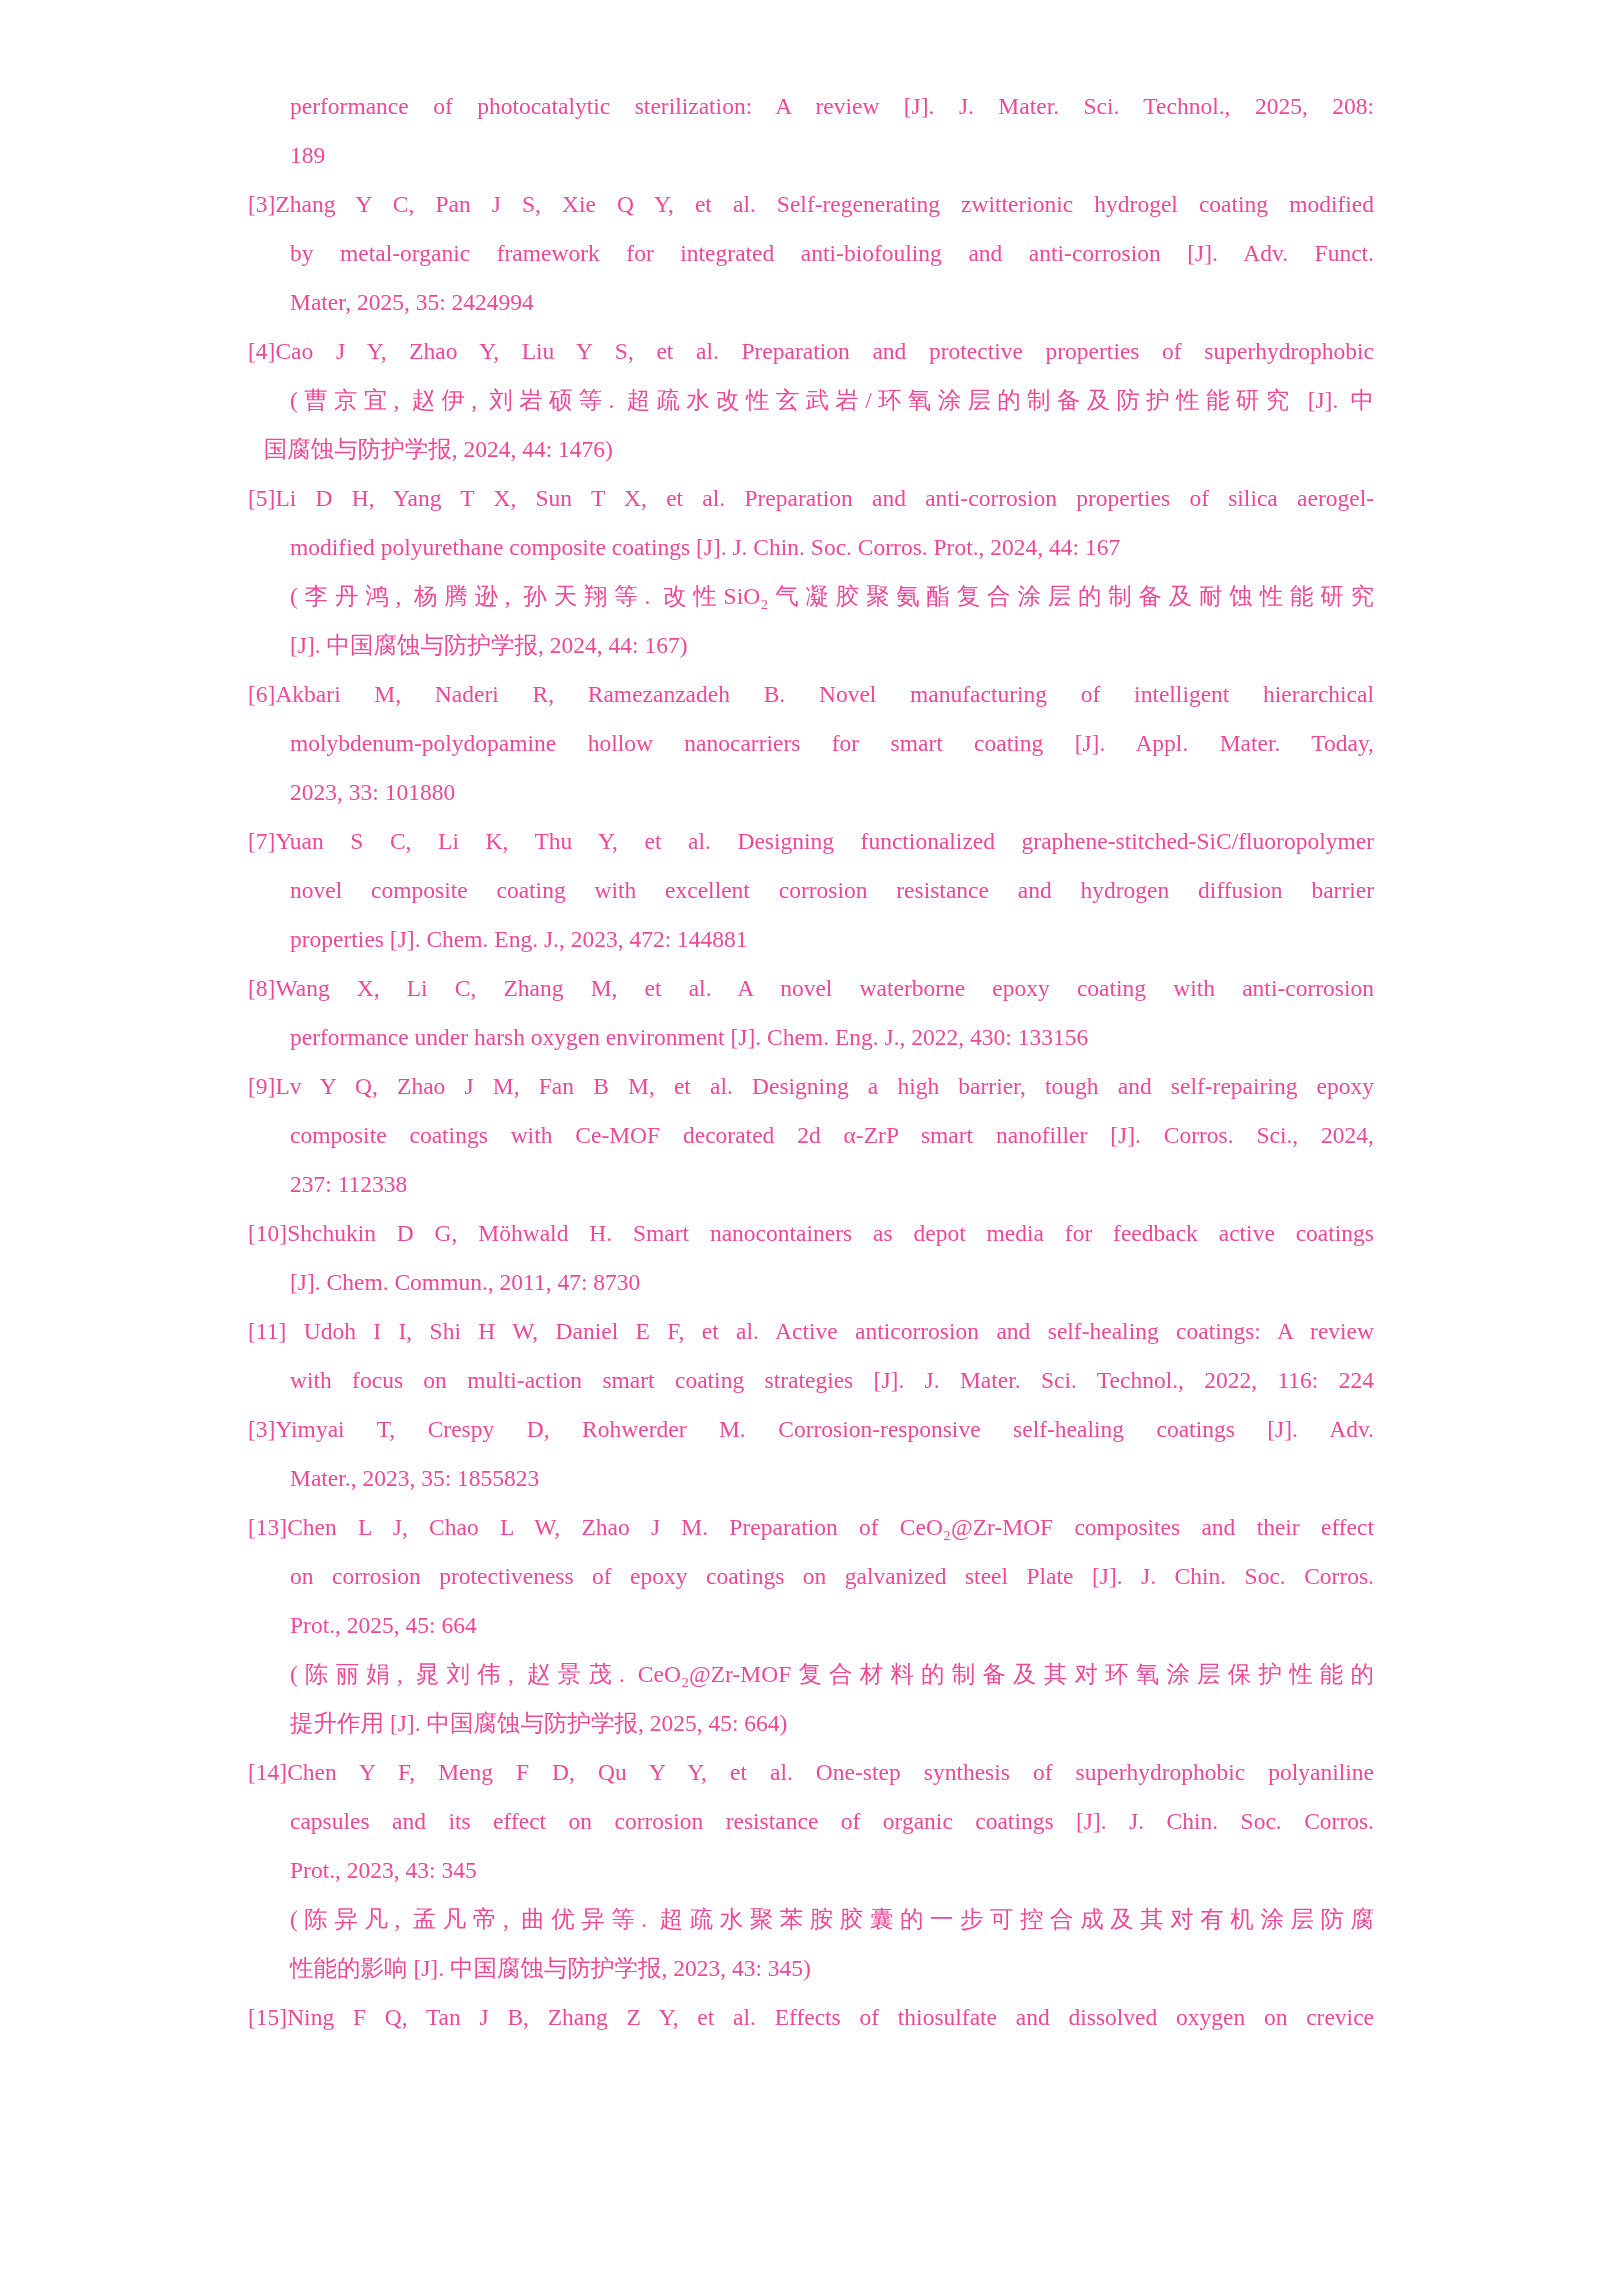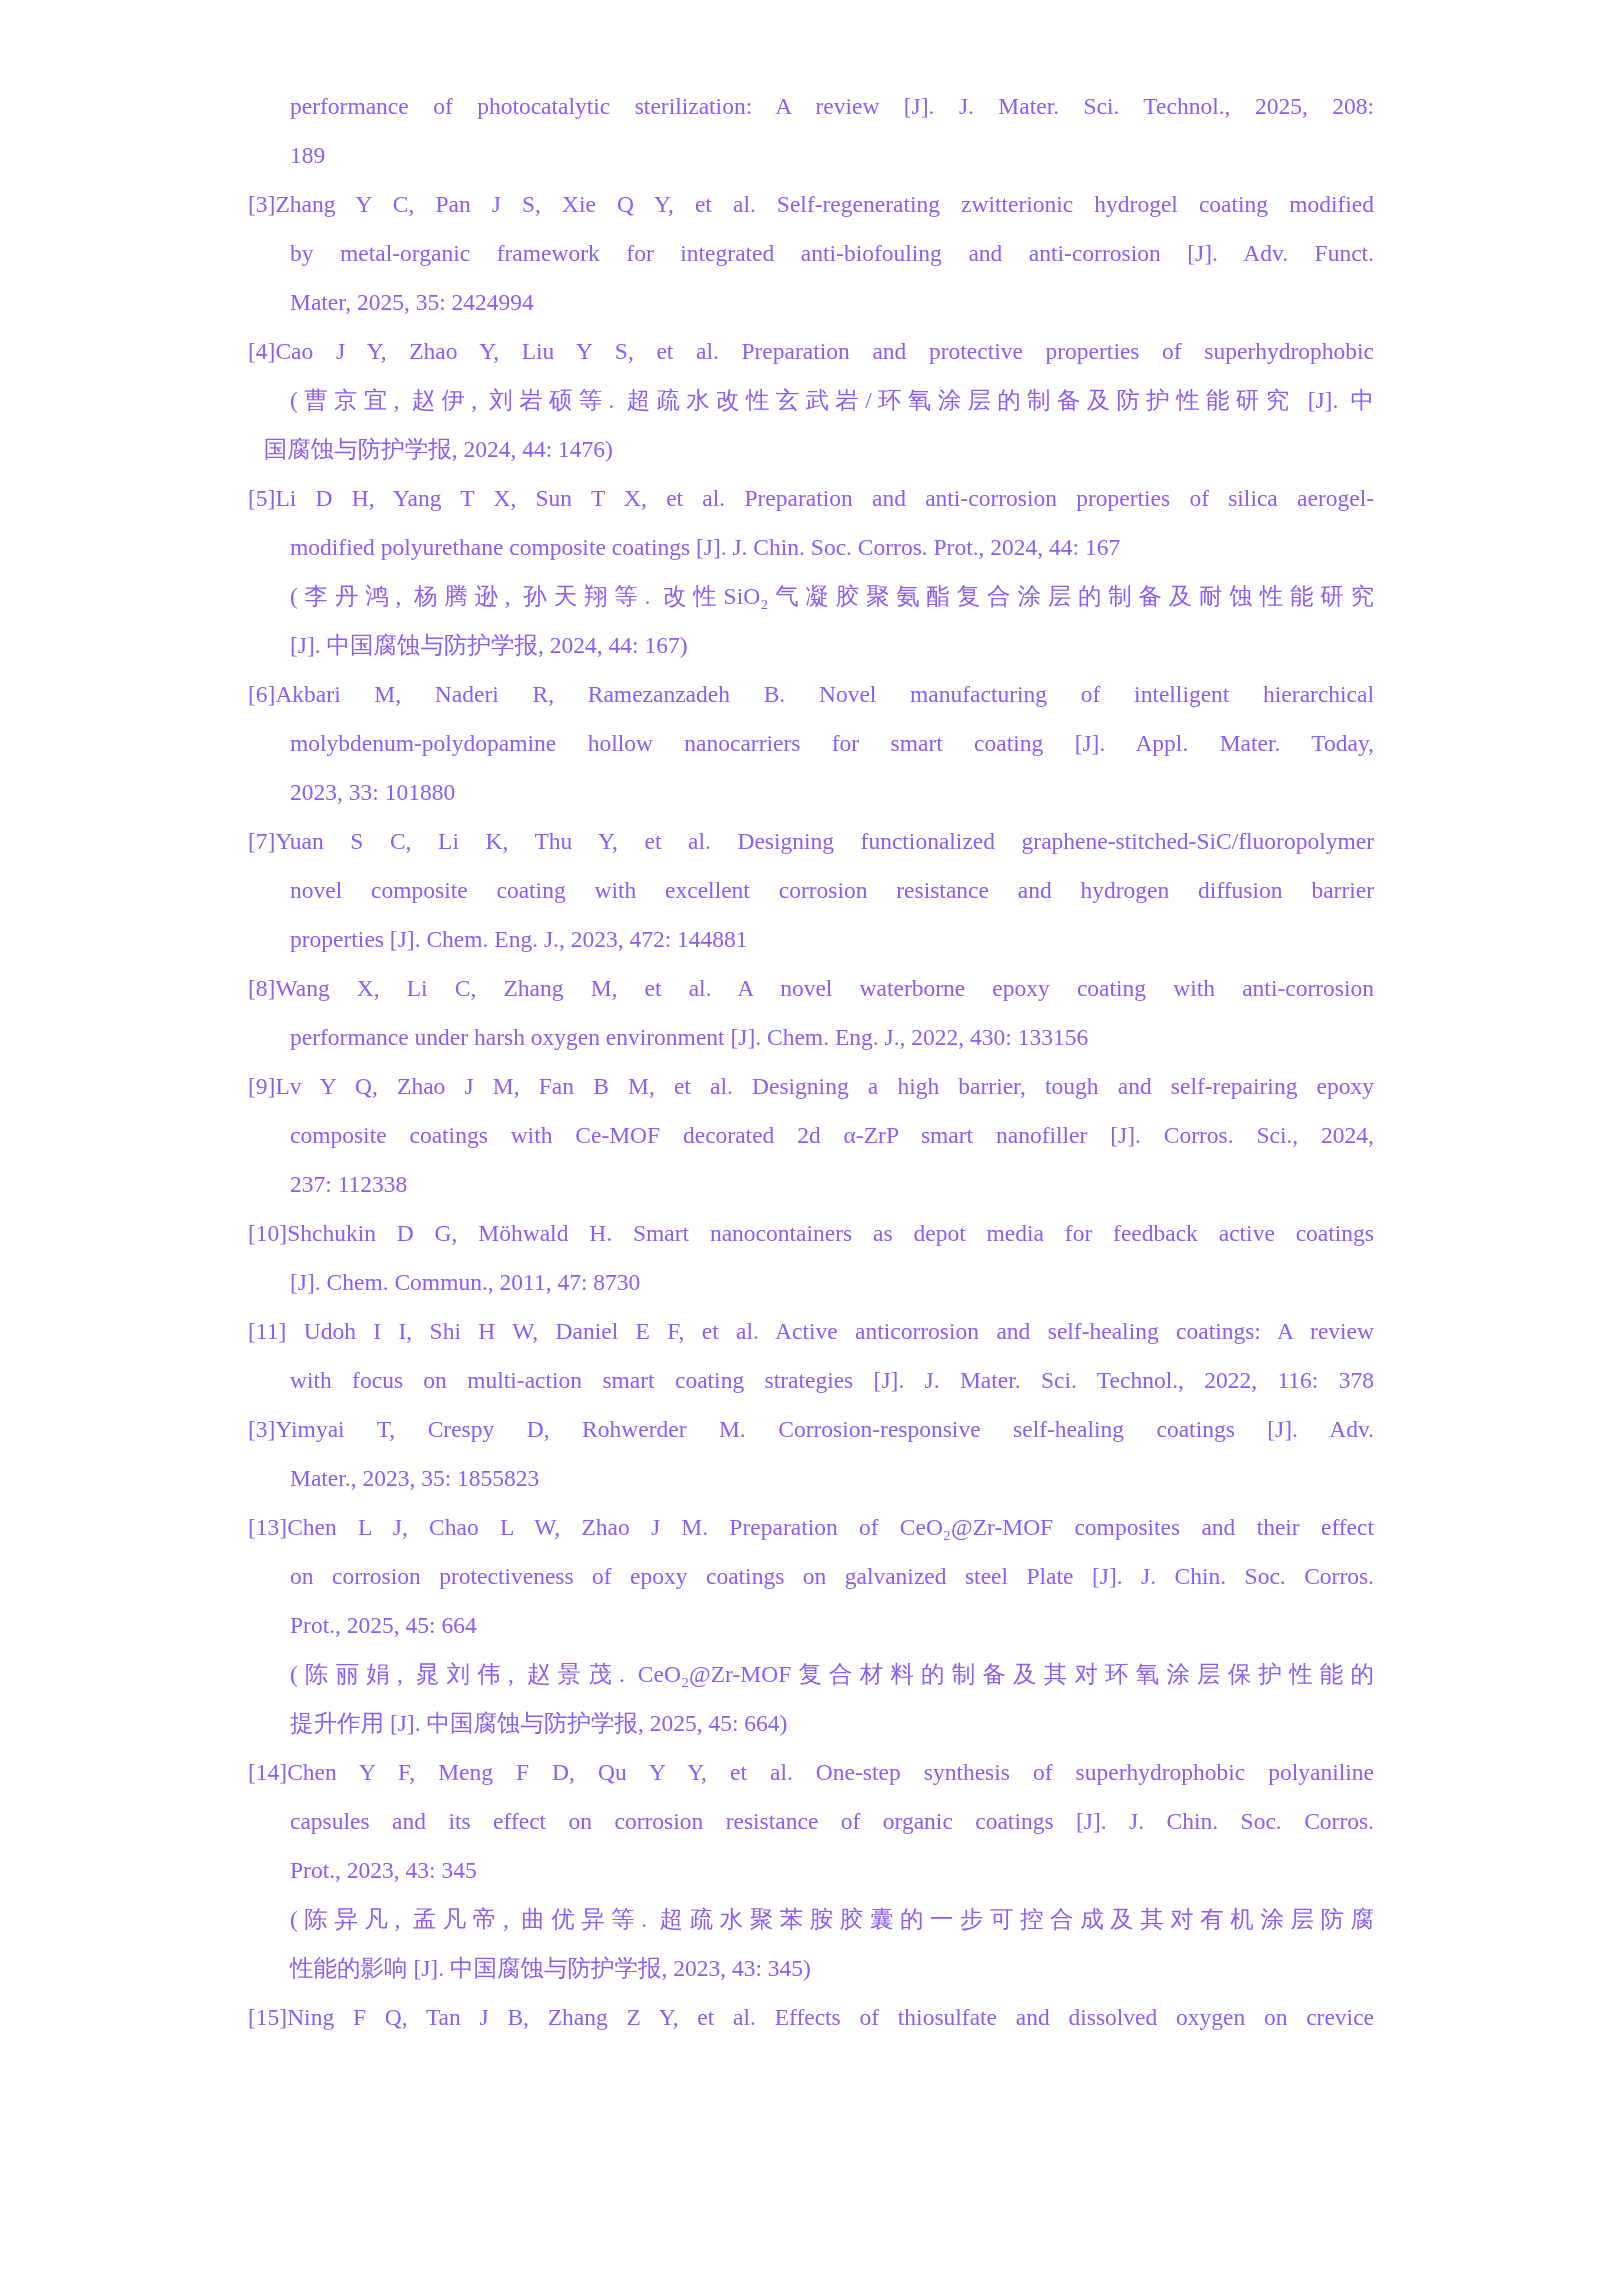--- a/index.html
+++ b/index.html
@@ -5,21 +5,21 @@
   html, body {
     margin: 0;
     padding: 0;
     background: #ffffff;
   }
   .doc {
     position: relative;
     width: 1572px;
     height: 2293px;
     background: #ffffff;
-    color: #8b5cf6;
+    color: #ec4899;
     font-family: "Liberation Serif", "DejaVu Serif", serif;
     overflow: hidden;
   }
   .text-block {
     position: absolute;
     left: 248px;
     top: 82px;
     width: 1126px;
   }
   .line {
@@ -81,21 +81,21 @@
         <div class="line ind-first j">[9]Lv Y Q, Zhao J M, Fan B M, et al. Designing a high barrier, tough and self-repairing epoxy</div>
         <div class="line ind-hang j">composite coatings with Ce-MOF decorated 2d α-ZrP smart nanofiller [J]. Corros. Sci., 2024,</div>
         <div class="line ind-hang">237: 112338</div>
       </div>
       <div class="reference">
         <div class="line ind-first j">[10]Shchukin D G, Möhwald H. Smart nanocontainers as depot media for feedback active coatings</div>
         <div class="line ind-hang">[J]. Chem. Commun., 2011, 47: 8730</div>
       </div>
       <div class="reference">
         <div class="line ind-first j">[11] Udoh I I, Shi H W, Daniel E F, et al. Active anticorrosion and self-healing coatings: A review</div>
-        <div class="line ind-hang j">with focus on multi-action smart coating strategies [J]. J. Mater. Sci. Technol., 2022, 116: 378</div>
+        <div class="line ind-hang j">with focus on multi-action smart coating strategies [J]. J. Mater. Sci. Technol., 2022, 116: 224</div>
       </div>
       <div class="reference">
         <div class="line ind-first j">[3]Yimyai T, Crespy D, Rohwerder M. Corrosion-responsive self-healing coatings [J]. Adv.</div>
         <div class="line ind-hang">Mater., 2023, 35: 1855823</div>
       </div>
       <div class="reference">
         <div class="line ind-first j">[13]Chen L J, Chao L W, Zhao J M. Preparation of CeO₂@Zr-MOF composites and their effect</div>
         <div class="line ind-hang j">on corrosion protectiveness of epoxy coatings on galvanized steel Plate [J]. J. Chin. Soc. Corros.</div>
         <div class="line ind-hang">Prot., 2025, 45: 664</div>
         <div class="line ind-hang j">(陈丽娟, 晁刘伟, 赵景茂. CeO₂@Zr-MOF复合材料的制备及其对环氧涂层保护性能的</div>

